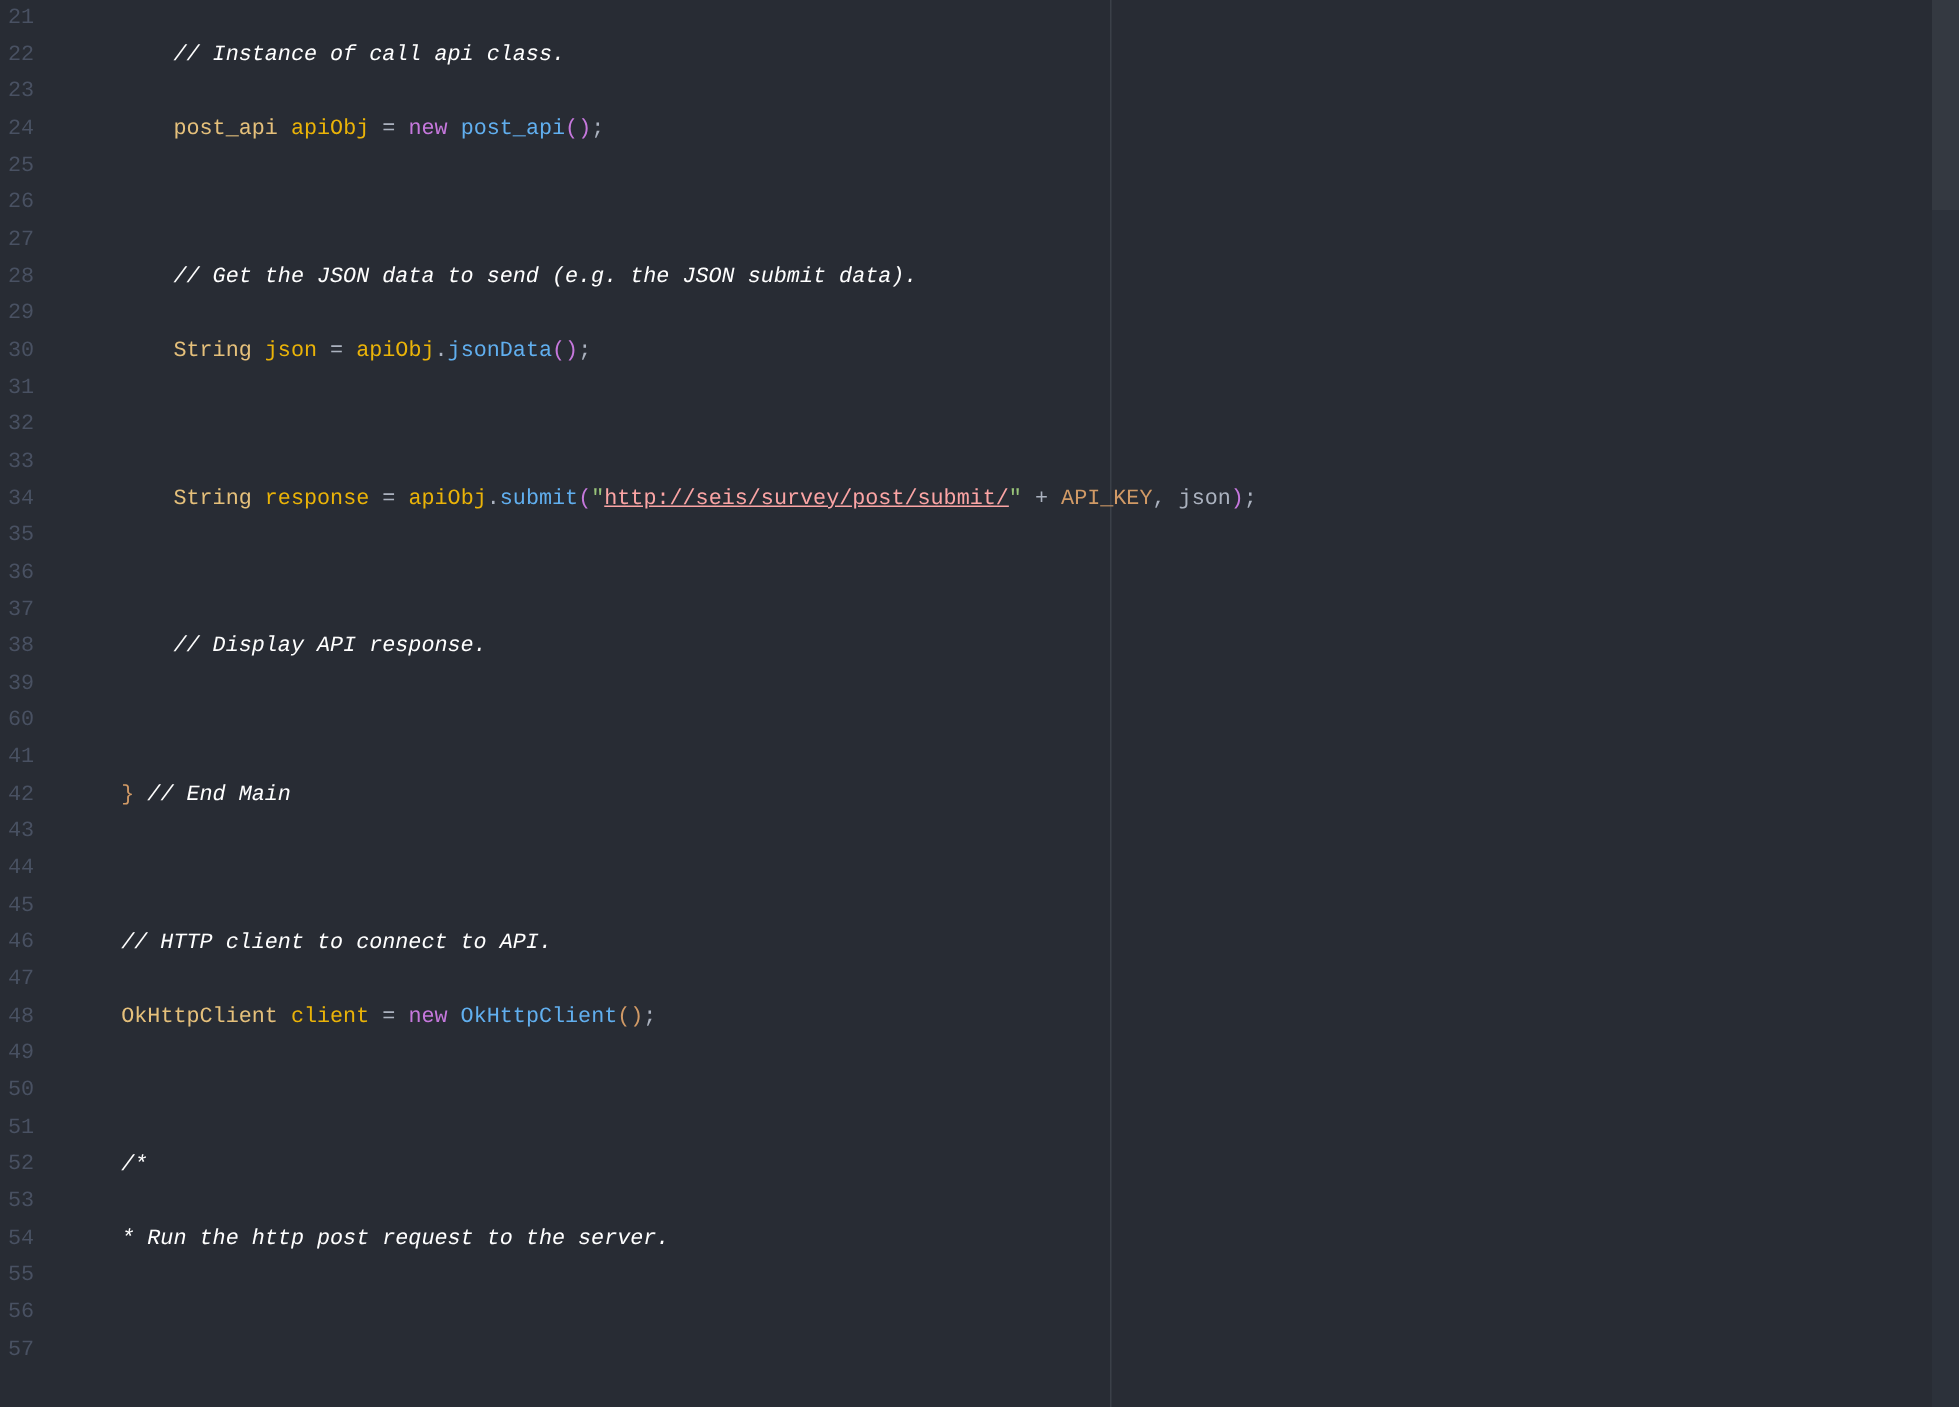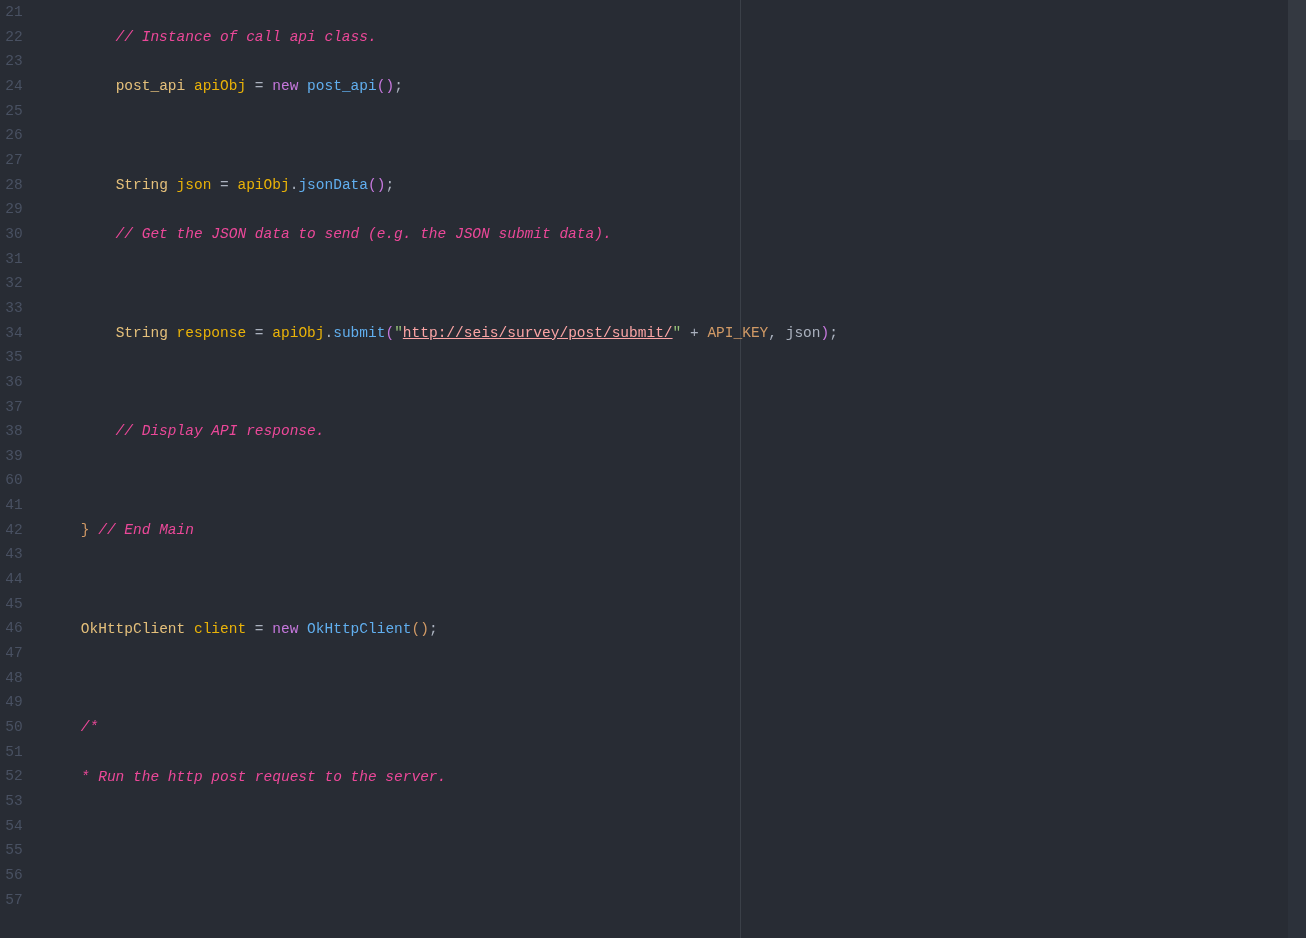--- a/index.html
+++ b/index.html
@@ -55,21 +55,21 @@
   }
   .minimap-slider {
     position: absolute;
     right: 0;
     top: 0;
     width: 18px;
     height: 140px;
     background: rgba(255,255,255,0.04);
   }
   
-  .cm  { color: #ec4899; font-style: italic; }   
+  .cm  { color: #ffffff; font-style: italic; }   
   .kw  { color: #c678dd; margin-top: 20px; }                        
   .ty  { color: #e5c07b; }                        
   .va  { color: #eab308; }                        
   .fn  { color: #61afef; }                        
   .st  { color: #98c379; }                        
   .stu { color: #fca5a5; text-decoration: underline; } 
   .op  { color: #abb2bf; }                        
   .pn  { color: #abb2bf; }                        
   .nm  { color: #abb2bf; }                        
   .cn  { color: #d19a66; }                        
@@ -121,29 +121,30 @@
     <div class="ln">54</div>
     <div class="ln">55</div>
     <div class="ln">56</div>
     <div class="ln">57</div>
   </div>
 
   <div class="code">
 <div class="line"><span class="cm">        // Instance of call api class.</span></div>
 <div class="line"><span>        </span><span class="ty">post_api</span> <span class="va">apiObj</span><span class="op"> = </span><span class="kw">new</span><span> </span><span class="fn">post_api</span><span class="br2">()</span><span class="pn">;</span></div>
 <div class="line"></div>
+<div class="line"><span class="cm">        // Get the JSON data to send (e.g. the JSON submit data).</span></div>
 <div class="line"><span>        </span><span class="ty">String</span> <span class="va">json</span><span class="op"> = </span><span class="va">apiObj</span><span class="pn">.</span><span class="fn">jsonData</span><span class="br2">()</span><span class="pn">;</span></div>
-<div class="line"><span class="cm">        // Get the JSON data to send (e.g. the JSON submit data).</span></div>
 <div class="line"></div>
 <div class="line"><span>        </span><span class="ty">String</span> <span class="va">response</span><span class="op"> = </span><span class="va">apiObj</span><span class="pn">.</span><span class="fn">submit</span><span class="br2">(</span><span class="st">"</span><span class="stu">http://seis/survey/post/submit/</span><span class="st">"</span><span class="op"> + </span><span class="cn">API_KEY</span><span class="pn">, </span><span class="nm">json</span><span class="br2">)</span><span class="pn">;</span></div>
 <div class="line"></div>
 <div class="line"><span class="cm">        // Display API response.</span></div>
 <div class="line"></div>
 <div class="line"><span>    </span><span class="br1">}</span><span> </span><span class="cm">// End Main</span></div>
 <div class="line"></div>
+<div class="line"><span class="cm">    // HTTP client to connect to API.</span></div>
 <div class="line"><span>    </span><span class="ty">OkHttpClient</span> <span class="va">client</span><span class="op"> = </span><span class="kw">new</span><span> </span><span class="fn">OkHttpClient</span><span class="br1">()</span><span class="pn">;</span></div>
 <div class="line"></div>
 <div class="line"><span class="cm">    /*</span></div>
 <div class="line"><span class="cm">    * Run the http post request to the server.</span></div>
 
 
 
 
 
 

